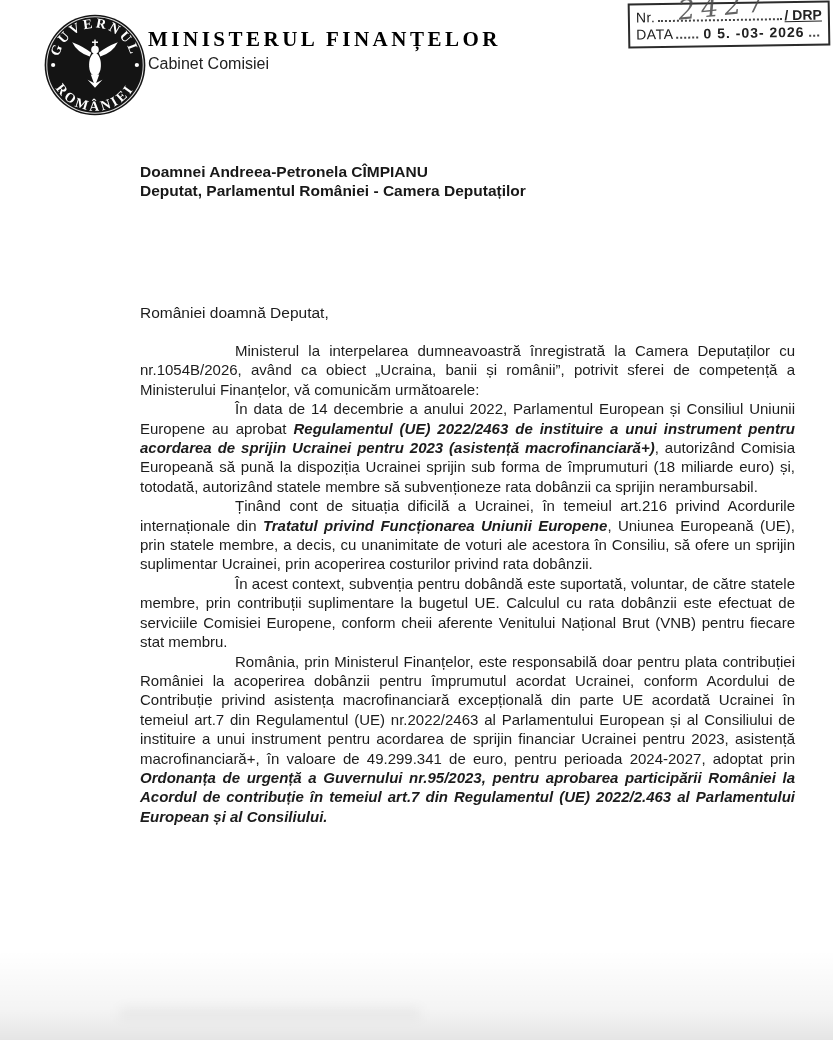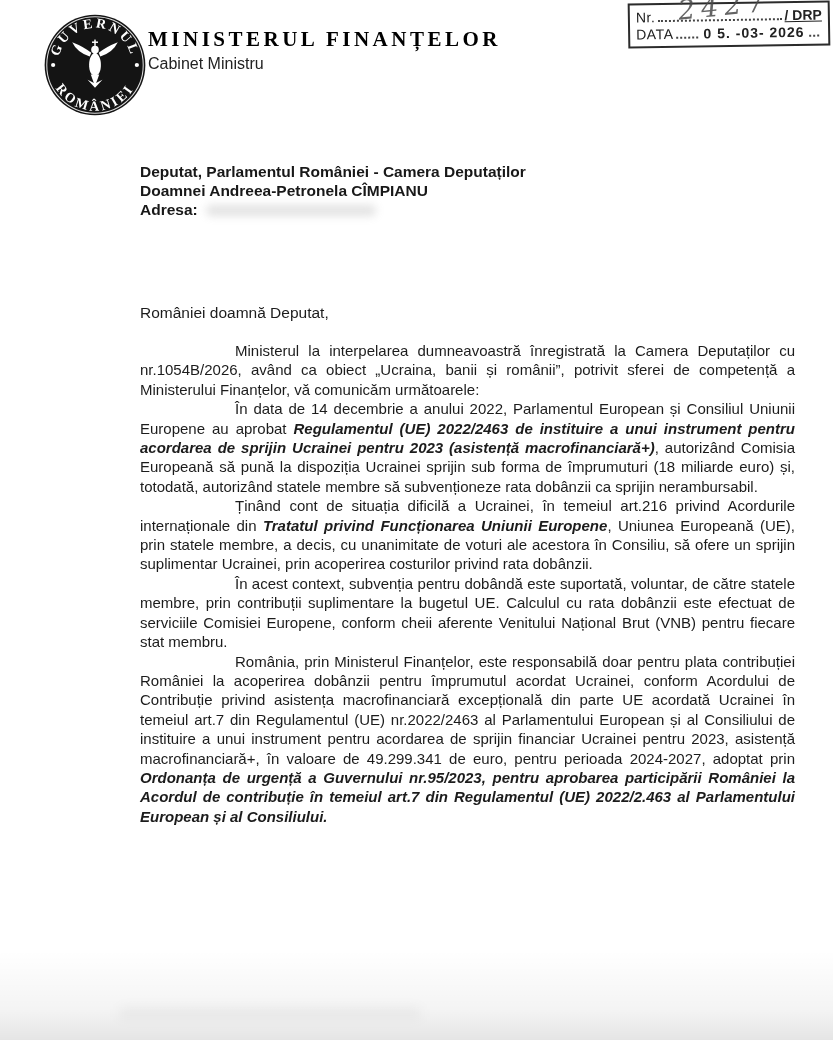--- a/index.html
+++ b/index.html
@@ -103,44 +103,41 @@
         <path d="M45 42 Q33 38 28.5 28.5 Q39 32.5 46.5 38.5 Z"></path>
         <path d="M55 42 Q67 38 71.5 28.5 Q61 32.5 53.5 38.5 Z"></path>
         <path d="M46 59 L50 70 L54 59 Z"></path>
         <path d="M43 64 L50 71.5 L57 64 L50 67.5 Z"></path>
       </g>
     </svg>
   </div>
 
   <div class="hdr">
     <div class="ministry">MINISTERUL FINANȚELOR</div>
-    <div class="cabinet">Cabinet Ministru</div>
+    <div class="cabinet">Cabinet Comisiei</div>
   </div>
 
   <div class="stamp">
     <div class="handwritten">2427</div>
     <div class="stamp-row">
       <span class="stamp-nr-label">Nr.</span>
       <span class="leaders"></span>
       <span class="stamp-suffix">/ DRP</span>
     </div>
     <div class="stamp-row">
       <span class="stamp-data-label">DATA</span>
       <span class="leaders short"></span>
       <span class="stamp-date">0 5. -03- 2026</span>
       <span class="leaders"></span>
     </div>
   </div>
 
   <div class="addressee">
+    <div class="addr-line">Doamnei Andreea-Petronela CÎMPIANU</div>
     <div class="addr-line">Deputat, Parlamentul României - Camera Deputaților</div>
-    <div class="addr-line">Doamnei Andreea-Petronela CÎMPIANU</div>
-    <div class="addr-line">
-      <span>Adresa:</span><span class="redacted"></span>
-    </div>
   </div>
 
   <div class="salutation">României doamnă Deputat,</div>
 
   <div class="letter-body">
       <p class="para"><span>Ministerul la </span><span class="b">interpelarea dumneavoastră înregistrată la Camera Deputaților cu nr.1054B/2026, având ca obiect „Ucraina, banii și românii”</span><span>, potrivit sferei de competență a Ministerului Finanțelor, vă comunicăm următoarele:</span></p>
       <p class="para"><span>În data de 14 decembrie a anului 2022, Parlamentul European și Consiliul Uniunii Europene au aprobat </span><span class="i">Regulamentul (UE) 2022/2463 de instituire a unui instrument pentru acordarea de sprijin Ucrainei pentru 2023 (asistență macrofinanciară+)</span><span>, autorizând Comisia Europeană să pună la dispoziția Ucrainei sprijin sub forma de împrumuturi (18 miliarde euro) și, totodată, autorizând statele membre să subvenționeze rata dobânzii ca sprijin nerambursabil.</span></p>
       <p class="para"><span>Ținând cont de situația dificilă a Ucrainei, în temeiul art.216 privind Acordurile internaționale din </span><span class="i">Tratatul privind Funcționarea Uniunii Europene</span><span>, Uniunea Europeană (UE), prin statele membre, a decis, cu unanimitate de voturi ale acestora în Consiliu, să ofere un sprijin suplimentar Ucrainei, prin acoperirea costurilor privind rata dobânzii.</span></p>
       <p class="para"><span>În acest context, subvenția pentru dobândă este suportată, voluntar, de către statele membre, prin contribuții suplimentare la bugetul UE. Calculul cu rata dobânzii este efectuat de serviciile Comisiei Europene, conform cheii aferente Venitului Național Brut (VNB) pentru fiecare stat membru.</span></p>
       <p class="para"><span>România, prin Ministerul Finanțelor, este responsabilă doar pentru plata contribuției României la acoperirea dobânzii pentru împrumutul acordat Ucrainei, conform Acordului de Contribuție privind asistența macrofinanciară excepțională din parte UE acordată Ucrainei în temeiul art.7 din Regulamentul (UE) nr.2022/2463 al Parlamentului European și al Consiliului de instituire a unui instrument pentru acordarea de sprijin financiar Ucrainei pentru 2023, asistență macrofinanciară+, în valoare de 49.299.341 de euro, pentru perioada 2024-2027, adoptat prin </span><span class="i">Ordonanța de urgență a Guvernului nr.95/2023, pentru aprobarea participării României la Acordul de contribuție în temeiul art.7 din Regulamentul (UE) 2022/2.463 al Parlamentului European și al Consiliului.</span></p>

